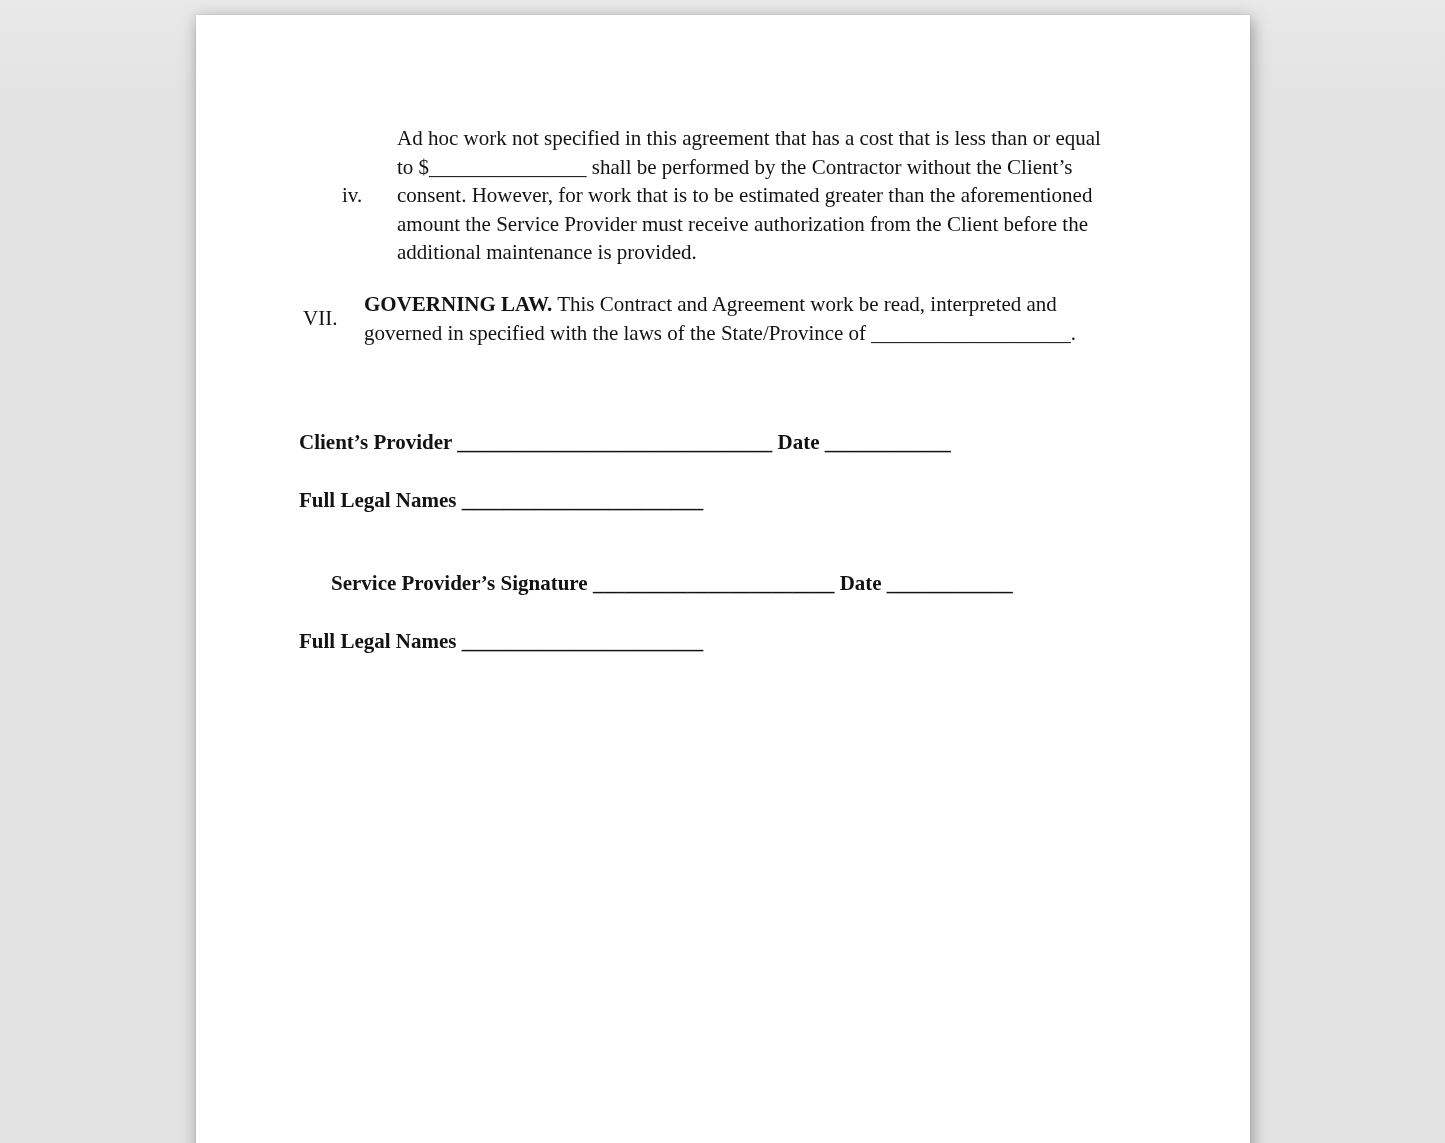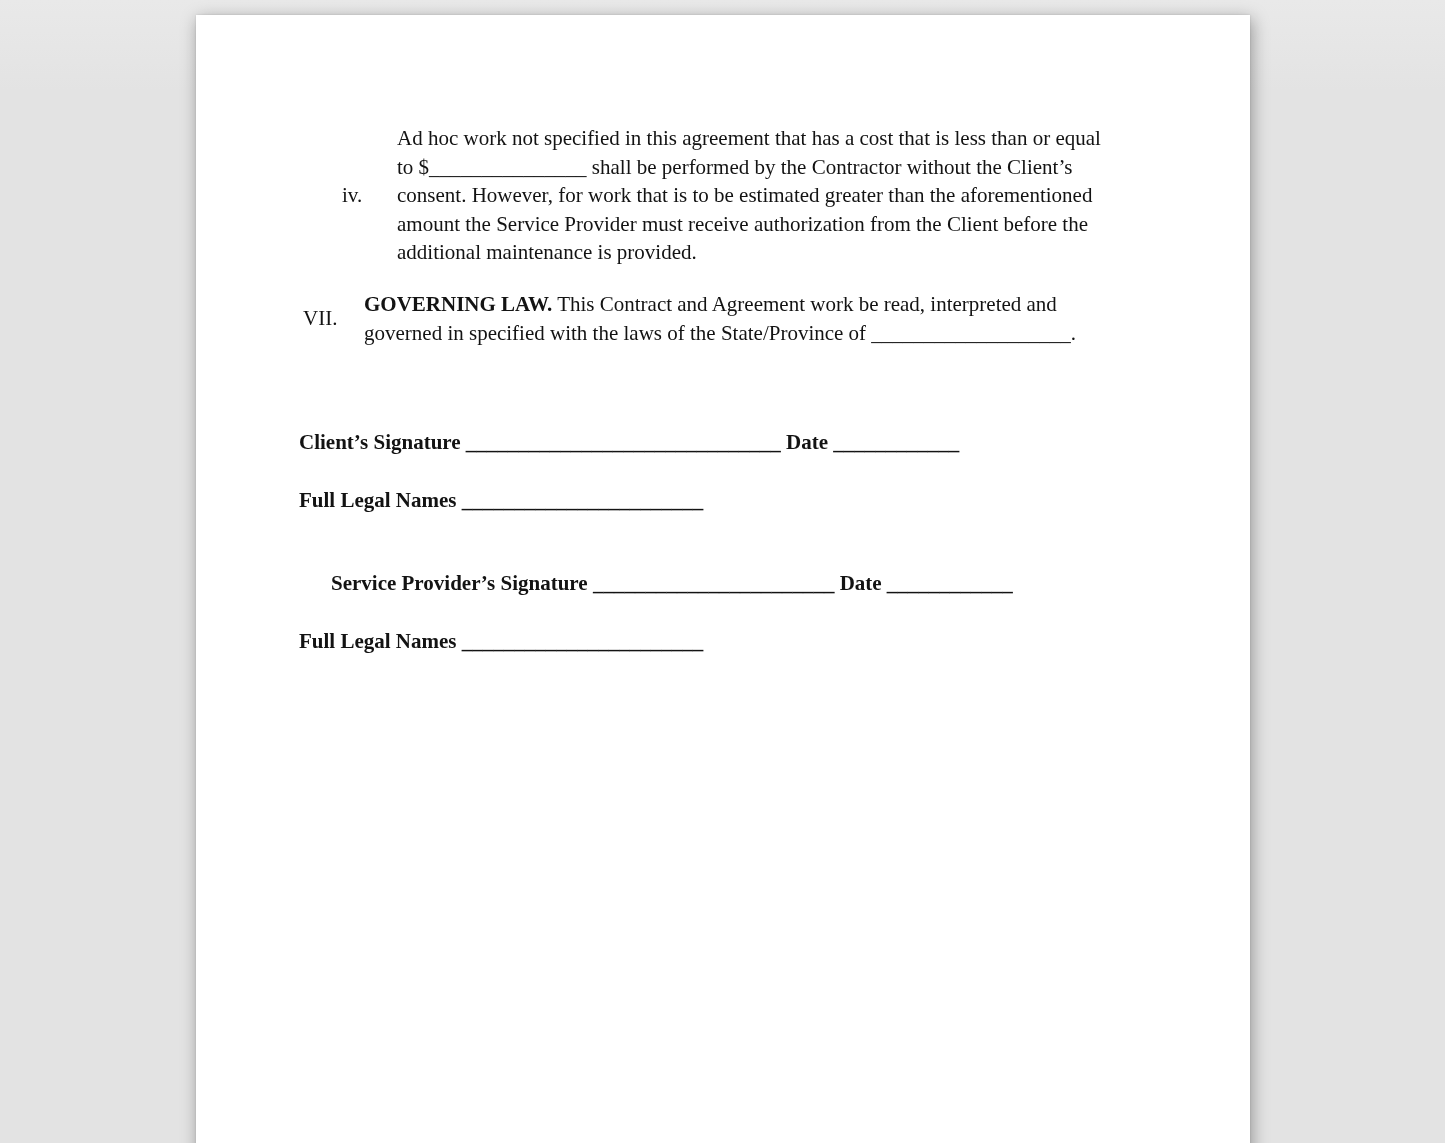--- a/index.html
+++ b/index.html
@@ -79,21 +79,21 @@
 
     <div class="clause clause-vii">
       <span class="num">VII.</span>
       <div class="para">
           <span class="line"><span class="bold">GOVERNING LAW.</span><span> This Contract and Agreement work be read, interpreted and</span></span>
           <span class="line">governed in specified with the laws of the State/Province of ___________________.</span>
         </div>
     </div>
 
     <div class="sig-row row-client-sig">
-      <span>Client’s Signature</span> <span class="blank">______________________________</span> <span>Date</span> <span class="blank">____________</span>
+      <span>Client’s Provider</span> <span class="blank">______________________________</span> <span>Date</span> <span class="blank">____________</span>
     </div>
 
     <div class="sig-row row-client-fln">
       <span>Full Legal Names</span> <span class="blank">_______________________</span>
     </div>
 
     <div class="sig-row row-provider-sig">
       <span>Service Provider’s Signature</span> <span class="blank">_______________________</span> <span>Date</span> <span class="blank">____________</span>
     </div>
 

